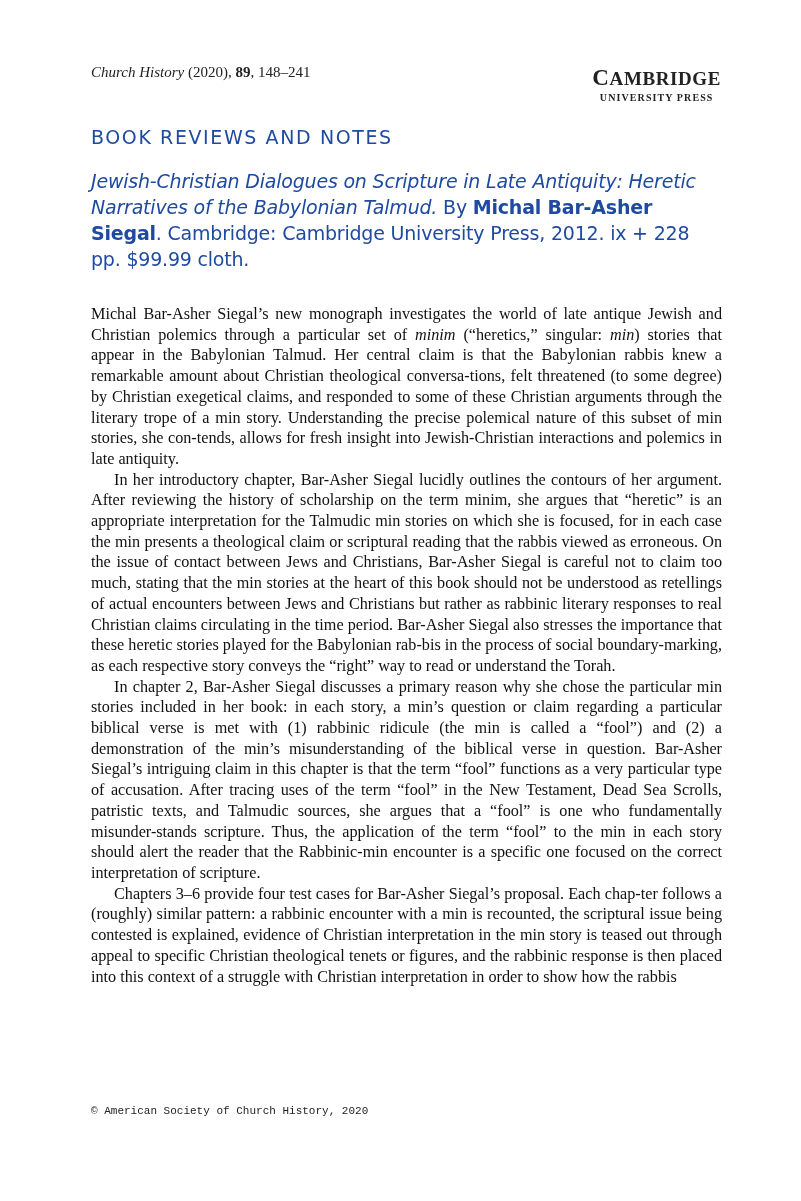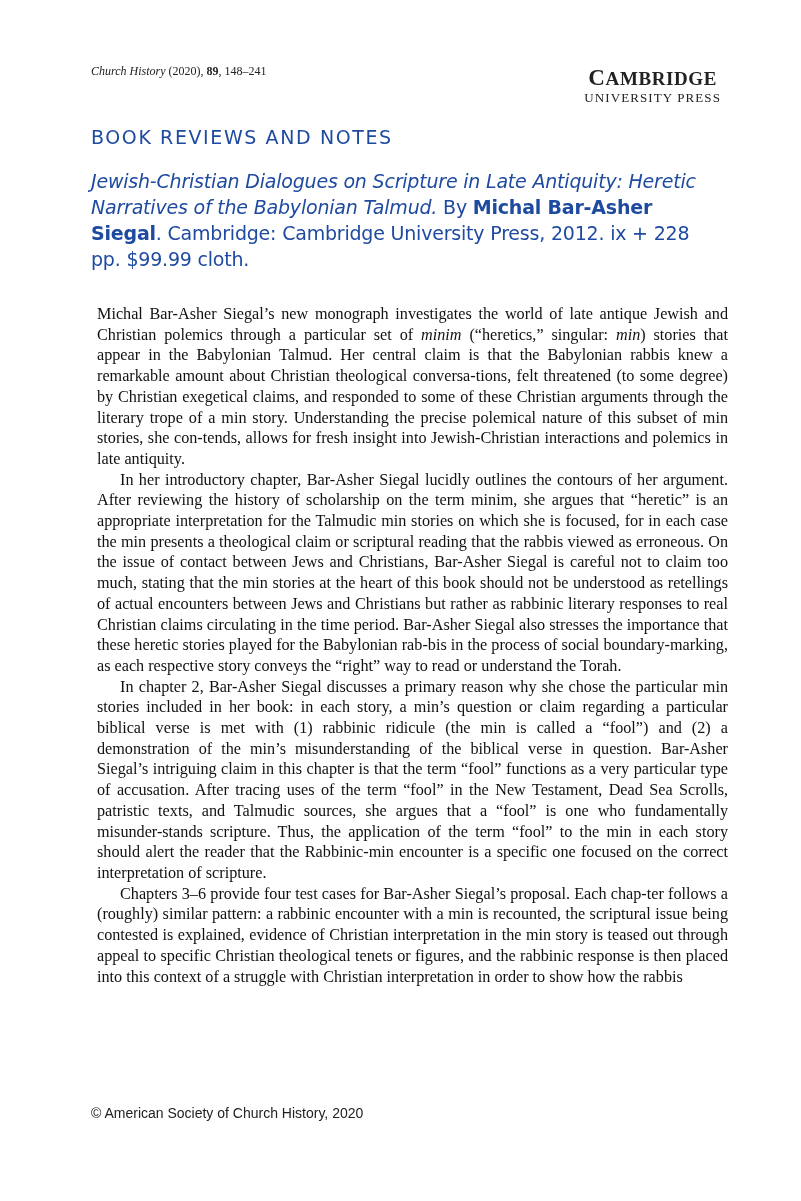--- a/index.html
+++ b/index.html
@@ -1,59 +1,59 @@
 <!DOCTYPE html>
 <html><head>
 <meta charset="utf-8">
 <style>
   html, body { margin: 0; padding: 0; background: #ffffff; }
   body { width: 801px; height: 1201px; position: relative; overflow: hidden; }
   .page { position: absolute; left: 0; top: 0; width: 801px; height: 1201px; }
 
   .journal-ref {
     position: absolute; left: 91px; top: 64px;
-    font-family: "Liberation Serif", serif; font-size: 12px; color: #222;
+    font-family: "Liberation Serif", serif; font-size: 15px; color: #222;
   }
   .journal-ref .jt { font-style: italic; }
   .journal-ref .vol { font-weight: bold; }
 
   .publisher-logo {
     position: absolute; right: 80px; top: 66px; text-align: center;
     font-family: "Liberation Serif", serif; color: #222;
   }
   .publisher-logo .l1 { font-size: 19px; font-weight: bold; letter-spacing: 0.6px; line-height: 24px; }
   .publisher-logo .l1 .cap { font-size: 23px; }
-  .publisher-logo .l2 { font-size: 13px; font-weight: normal; letter-spacing: 1.1px; line-height: 13px; }
+  .publisher-logo .l2 { font-size: 10px; font-weight: bold; letter-spacing: 1.1px; line-height: 13px; }
 
   .section-heading {
     position: absolute; left: 91px; top: 126px;
     font-family: "DejaVu Sans", sans-serif; font-size: 19px; letter-spacing: 1.6px;
     color: #1e4aa0; font-weight: normal;
   }
 
   .book-citation {
     position: absolute; left: 91px; top: 168px; width: 632px;
     font-family: "DejaVu Sans", sans-serif; font-size: 19px; line-height: 26px;
     color: #1e4aa0; text-align: left; letter-spacing: -0.2px;
   }
   .book-citation .title { font-style: italic; }
   .book-citation .author { font-weight: bold; }
 
   .review-body {
-    position: absolute; left: 97px; top: 304px; width: 631px;
+    position: absolute; left: 91px; top: 304px; width: 631px;
     font-family: "Liberation Serif", serif; font-size: 16.2px; line-height: 20.7px;
     color: #111; text-align: justify; hyphens: manual;
   }
   .review-body p { margin: 0; text-indent: 0; }
   .review-body p.indent { text-indent: 23px; }
   .review-body em { font-style: italic; }
 
   .copyright {
     position: absolute; left: 91px; top: 1105px;
-    font-family: Liberation Sans, sans-serif; font-size: 14px; color: #222;
+    font-family: Liberation Mono, monospace; font-size: 11px; color: #222;
   }
 </style>
 </head>
 <body>
 
 <div class="page">
 
   <div class="journal-ref"><span class="jt">Church History</span><span> (2020), </span><span class="vol">89</span><span>, 148–241</span></div>
 
   <div class="publisher-logo">

